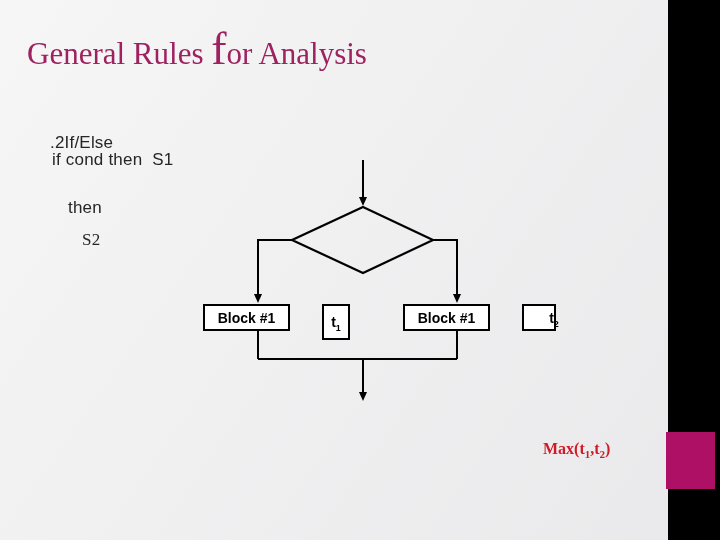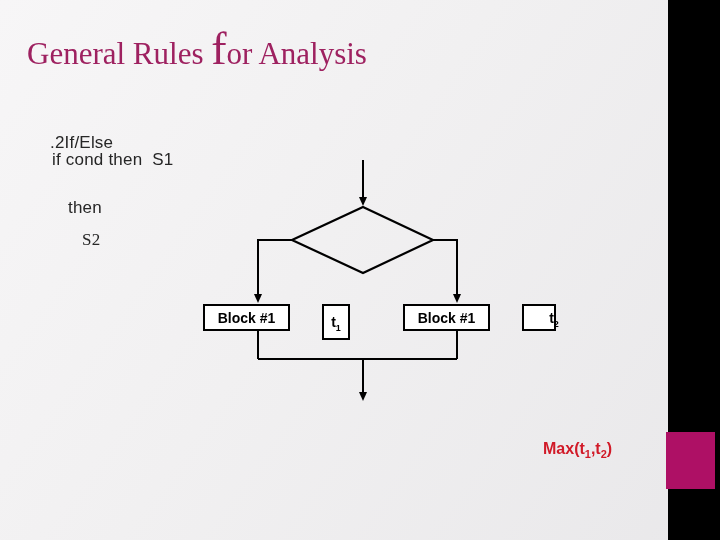--- a/index.html
+++ b/index.html
@@ -89,20 +89,21 @@
   }
 
   
   .max-label {
     position: absolute;
     left: 543px; top: 440px;
     font-size: 16px;
     font-weight: bold;
     color: #d11a28;
     white-space: pre;
+    font-family: Liberation Serif, serif;
   }
   .max-label .sub { font-size: 11px; }
 </style>
 </head>
 <body>
 
 <div class="slide">
 
   <div class="side-bar"></div>
   <div class="accent-square"></div>

